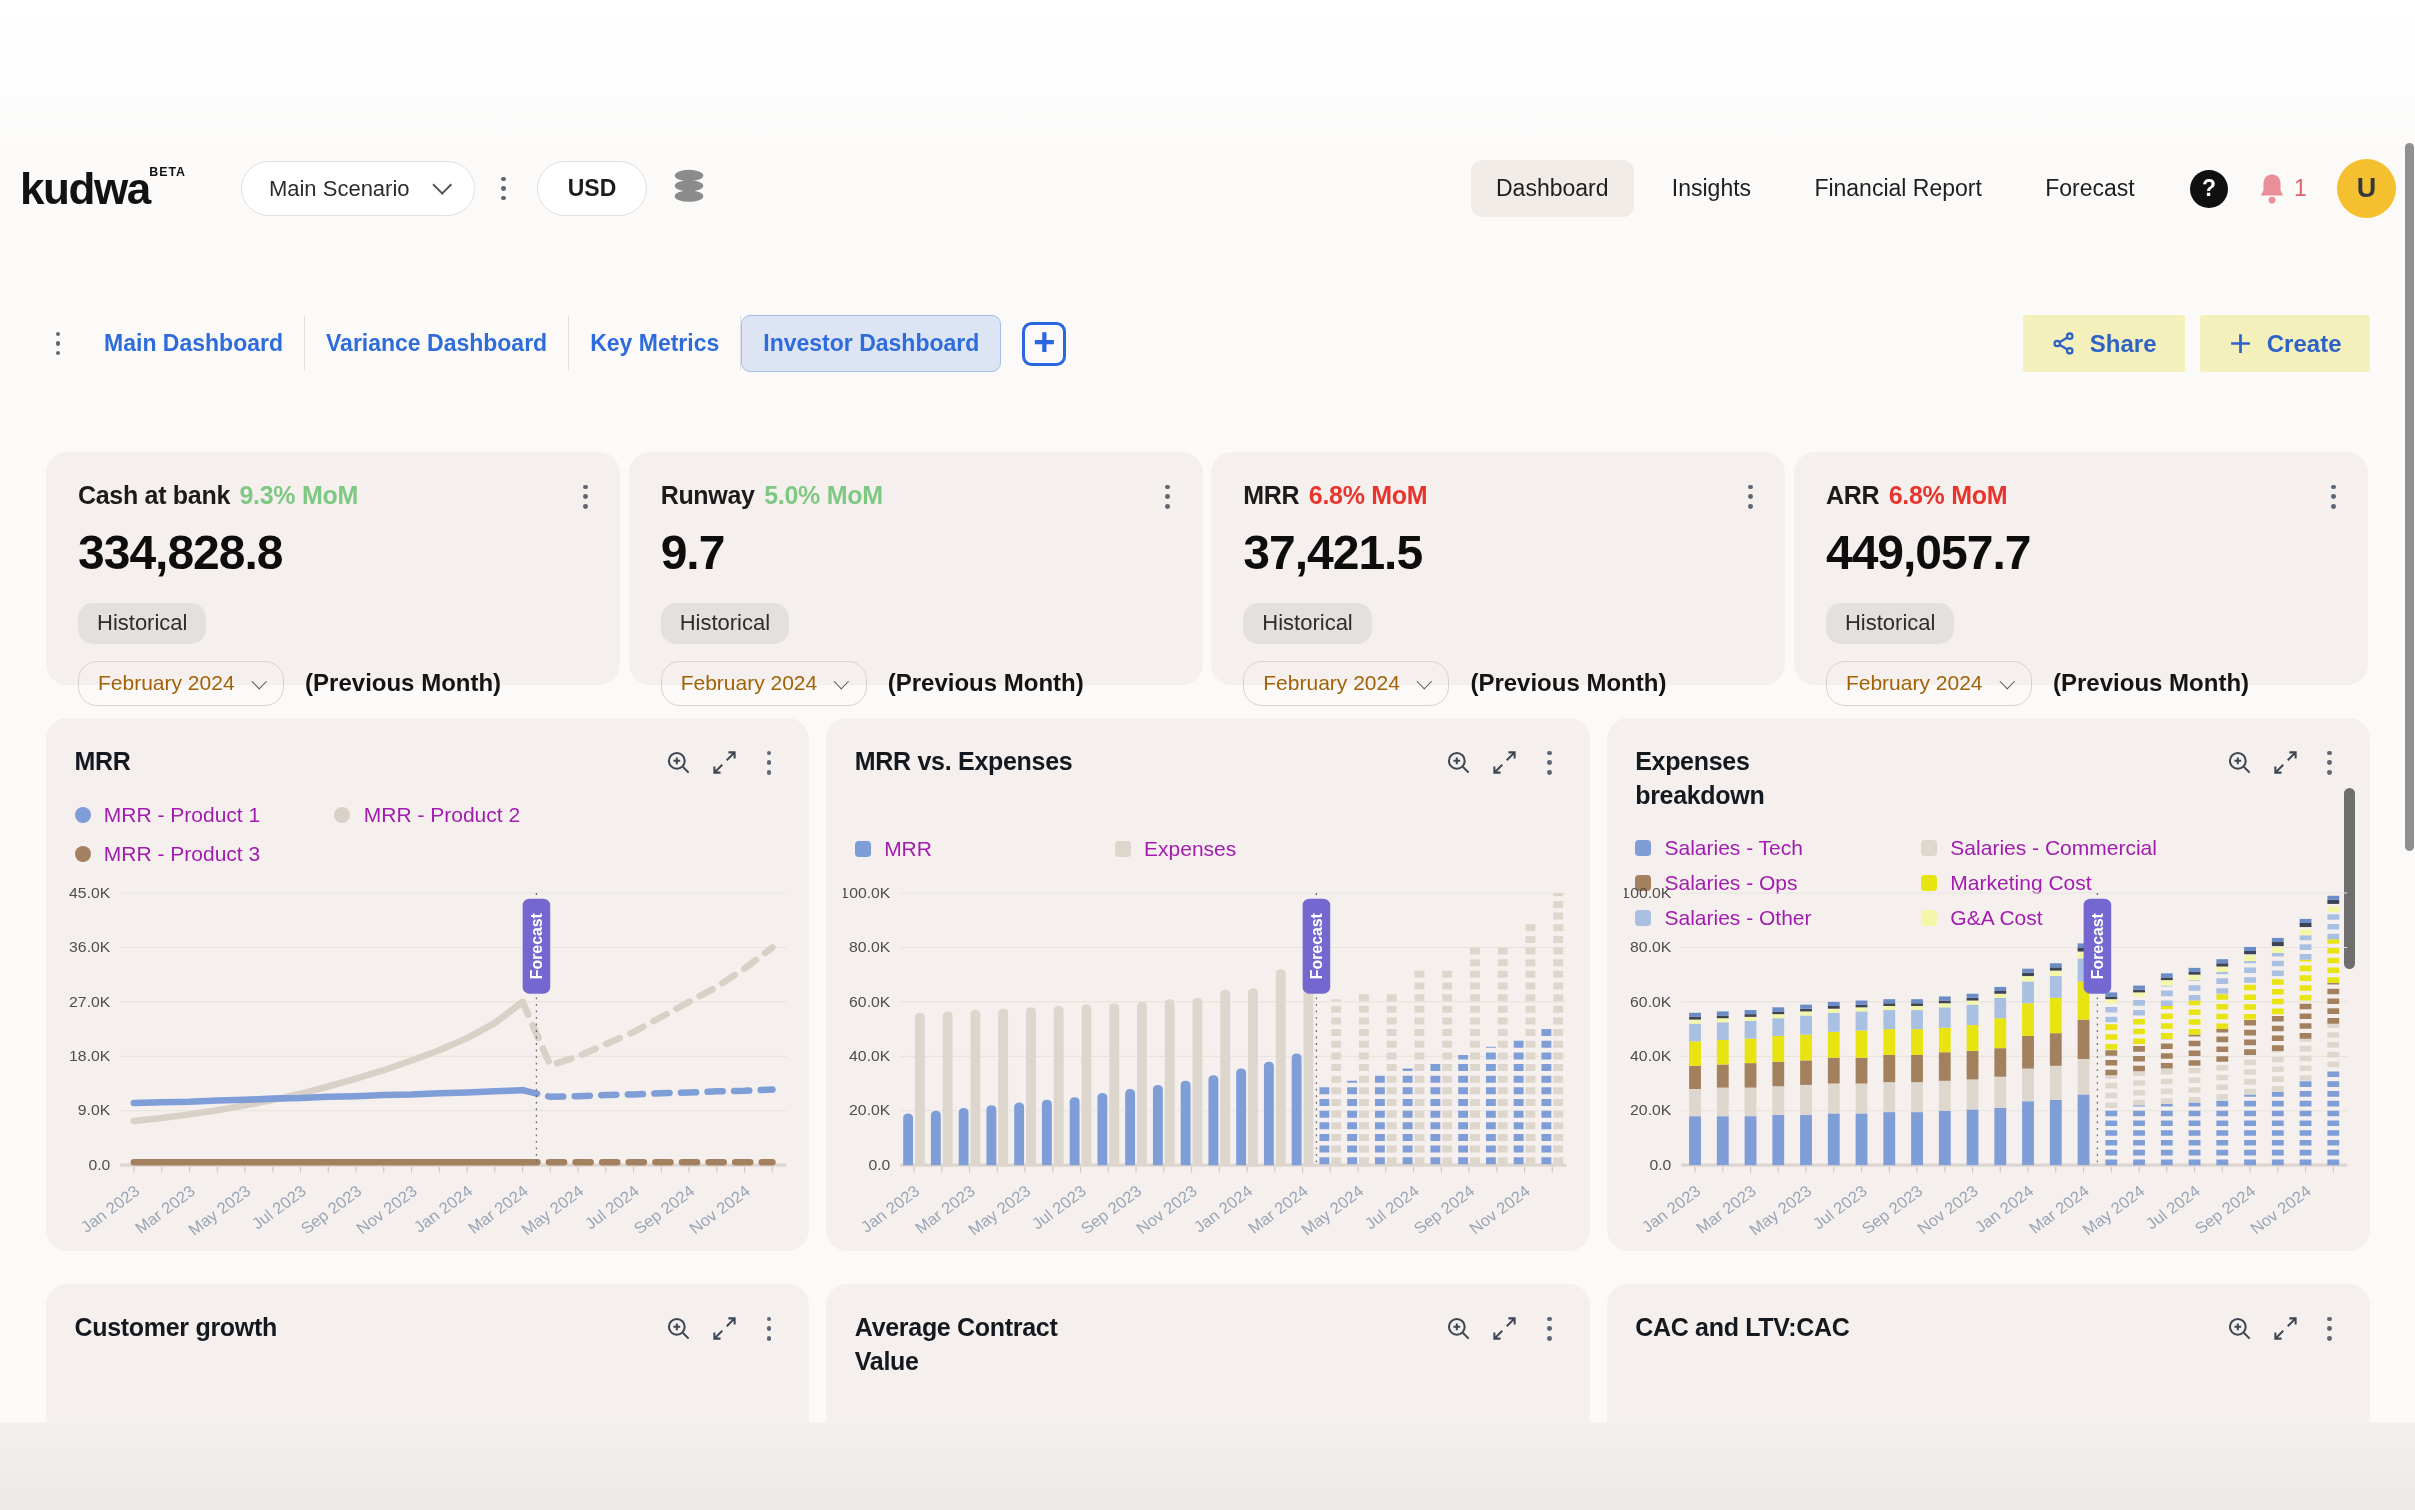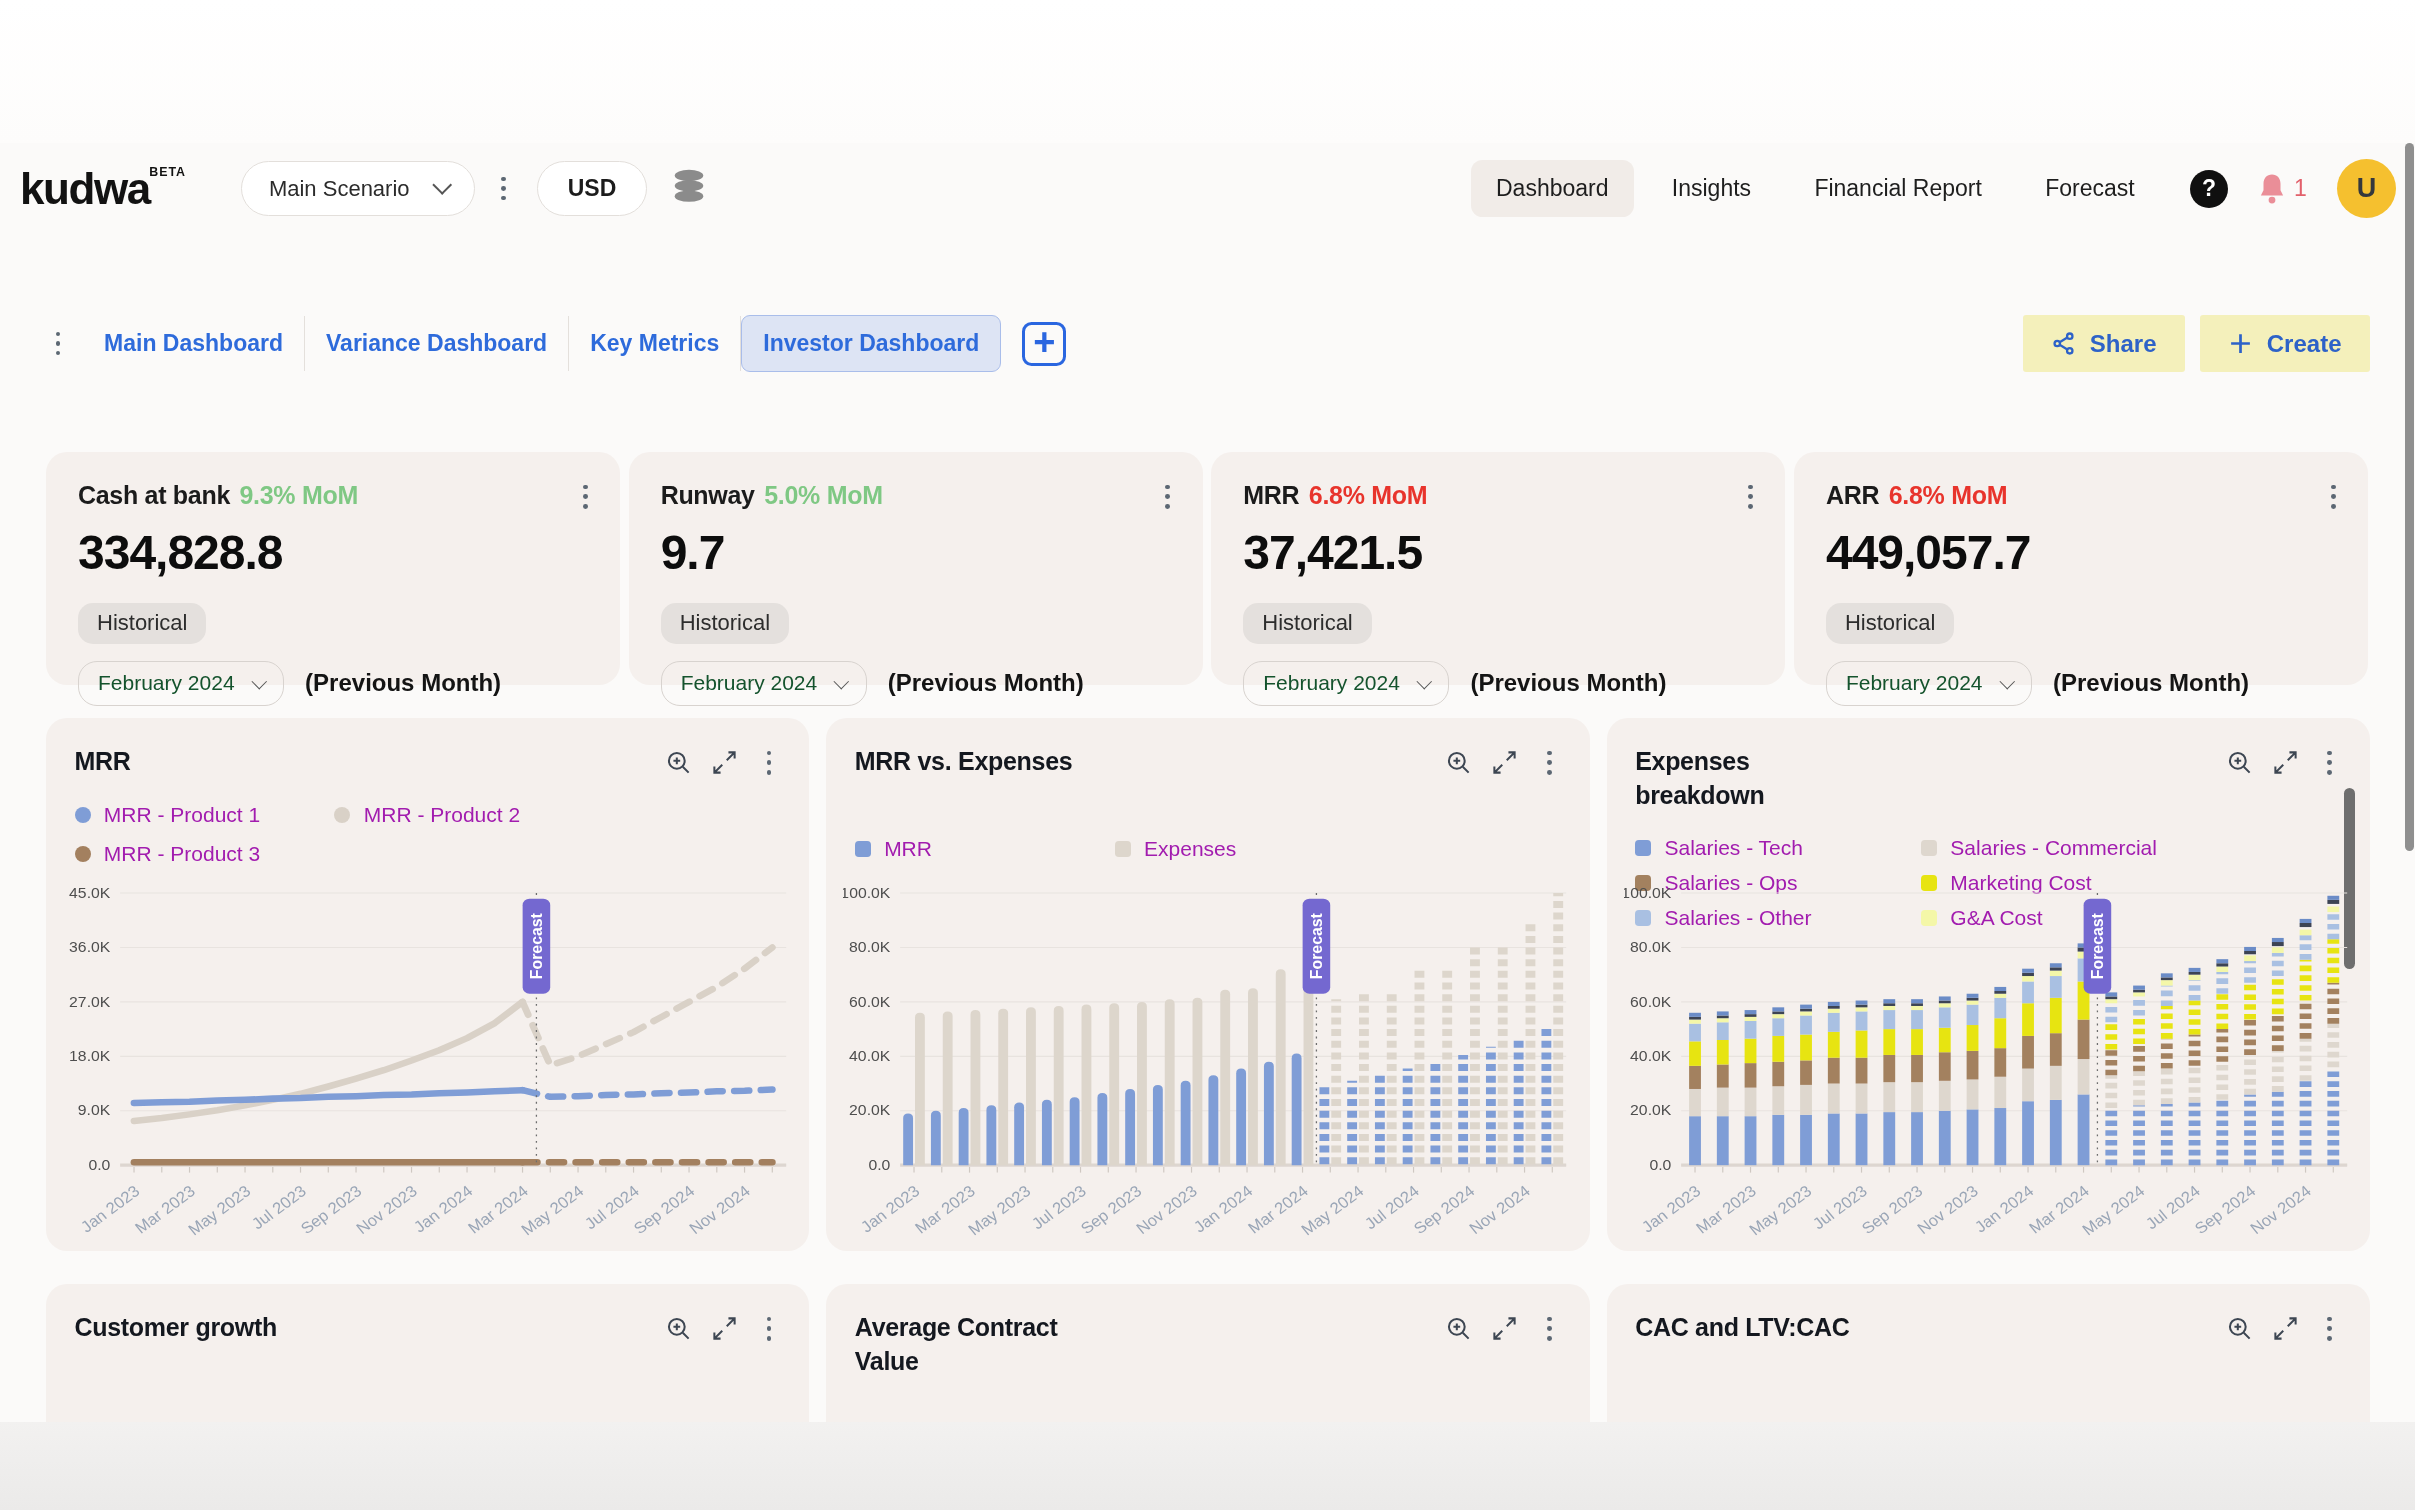--- a/index.html
+++ b/index.html
@@ -36,21 +36,21 @@
   
   .kpirow{position:absolute;top:452px;left:46px;right:48px;display:grid;grid-template-columns:repeat(4,1fr);gap:8.6px;}
   .kpi{background:#f5f0ed;border-radius:21px;padding:28.5px 32px 32px 32px;box-sizing:border-box;height:233px;position:relative;}
   .kpi-head{display:flex;align-items:flex-start;}
   .kpi-title{font-size:25px;font-weight:700;color:#1b1b1b;letter-spacing:-0.3px;}
   .kpi-delta{font-size:25px;font-weight:700;margin-left:9.5px;letter-spacing:-0.3px;}
   .kpi .kebab{position:absolute;top:27px;right:23px;}
   .kpi-value{font-size:48px;font-weight:800;color:#0d0d0d;margin-top:15px;letter-spacing:-1px;}
   .kpi-badge{display:inline-block;background:#e4e0dd;color:#2d2d2d;font-size:22px;border-radius:15px;padding:7.6px 19px;margin-top:23px;}
   .kpi-foot{display:flex;align-items:center;gap:21px;margin-top:17px;}
-  .month-pill{display:flex;align-items:center;gap:19px;border:1.4px solid #d8d3cf;border-radius:19px;padding:9.5px 19px;font-size:21px;color:#14532d;background:transparent;}
+  .month-pill{display:flex;align-items:center;gap:19px;border:1.4px solid #d8d3cf;border-radius:19px;padding:9.5px 19px;font-size:21px;color:#a16207;background:transparent;}
   .month-pill .chev{width:9.5px;height:9.5px;border-width:1.9px;margin-top:-3.8px;}
   .prev-label{font-size:24px;font-weight:700;color:#141414;}
   
   .chartrow{position:absolute;top:718px;left:46px;right:46px;display:grid;grid-template-columns:repeat(3,1fr);gap:17px;}
   .card{background:#f5f0ed;border-radius:21px;padding:27px 28.5px;box-sizing:border-box;height:533px;position:relative;}
   .card-head{display:flex;align-items:flex-start;}
   .card-title{font-size:25px;font-weight:700;color:#14181f;letter-spacing:-0.3px;max-width:247px;line-height:1.35;}
   .card-icons{margin-left:auto;display:flex;align-items:center;gap:19px;color:#3d4652;}
   .legend{display:grid;grid-template-columns:46% 54%;row-gap:15px;margin-top:23px;width:80%;}
   .lg-item{display:flex;align-items:center;gap:13.3px;font-size:21px;color:#a21caf;}

